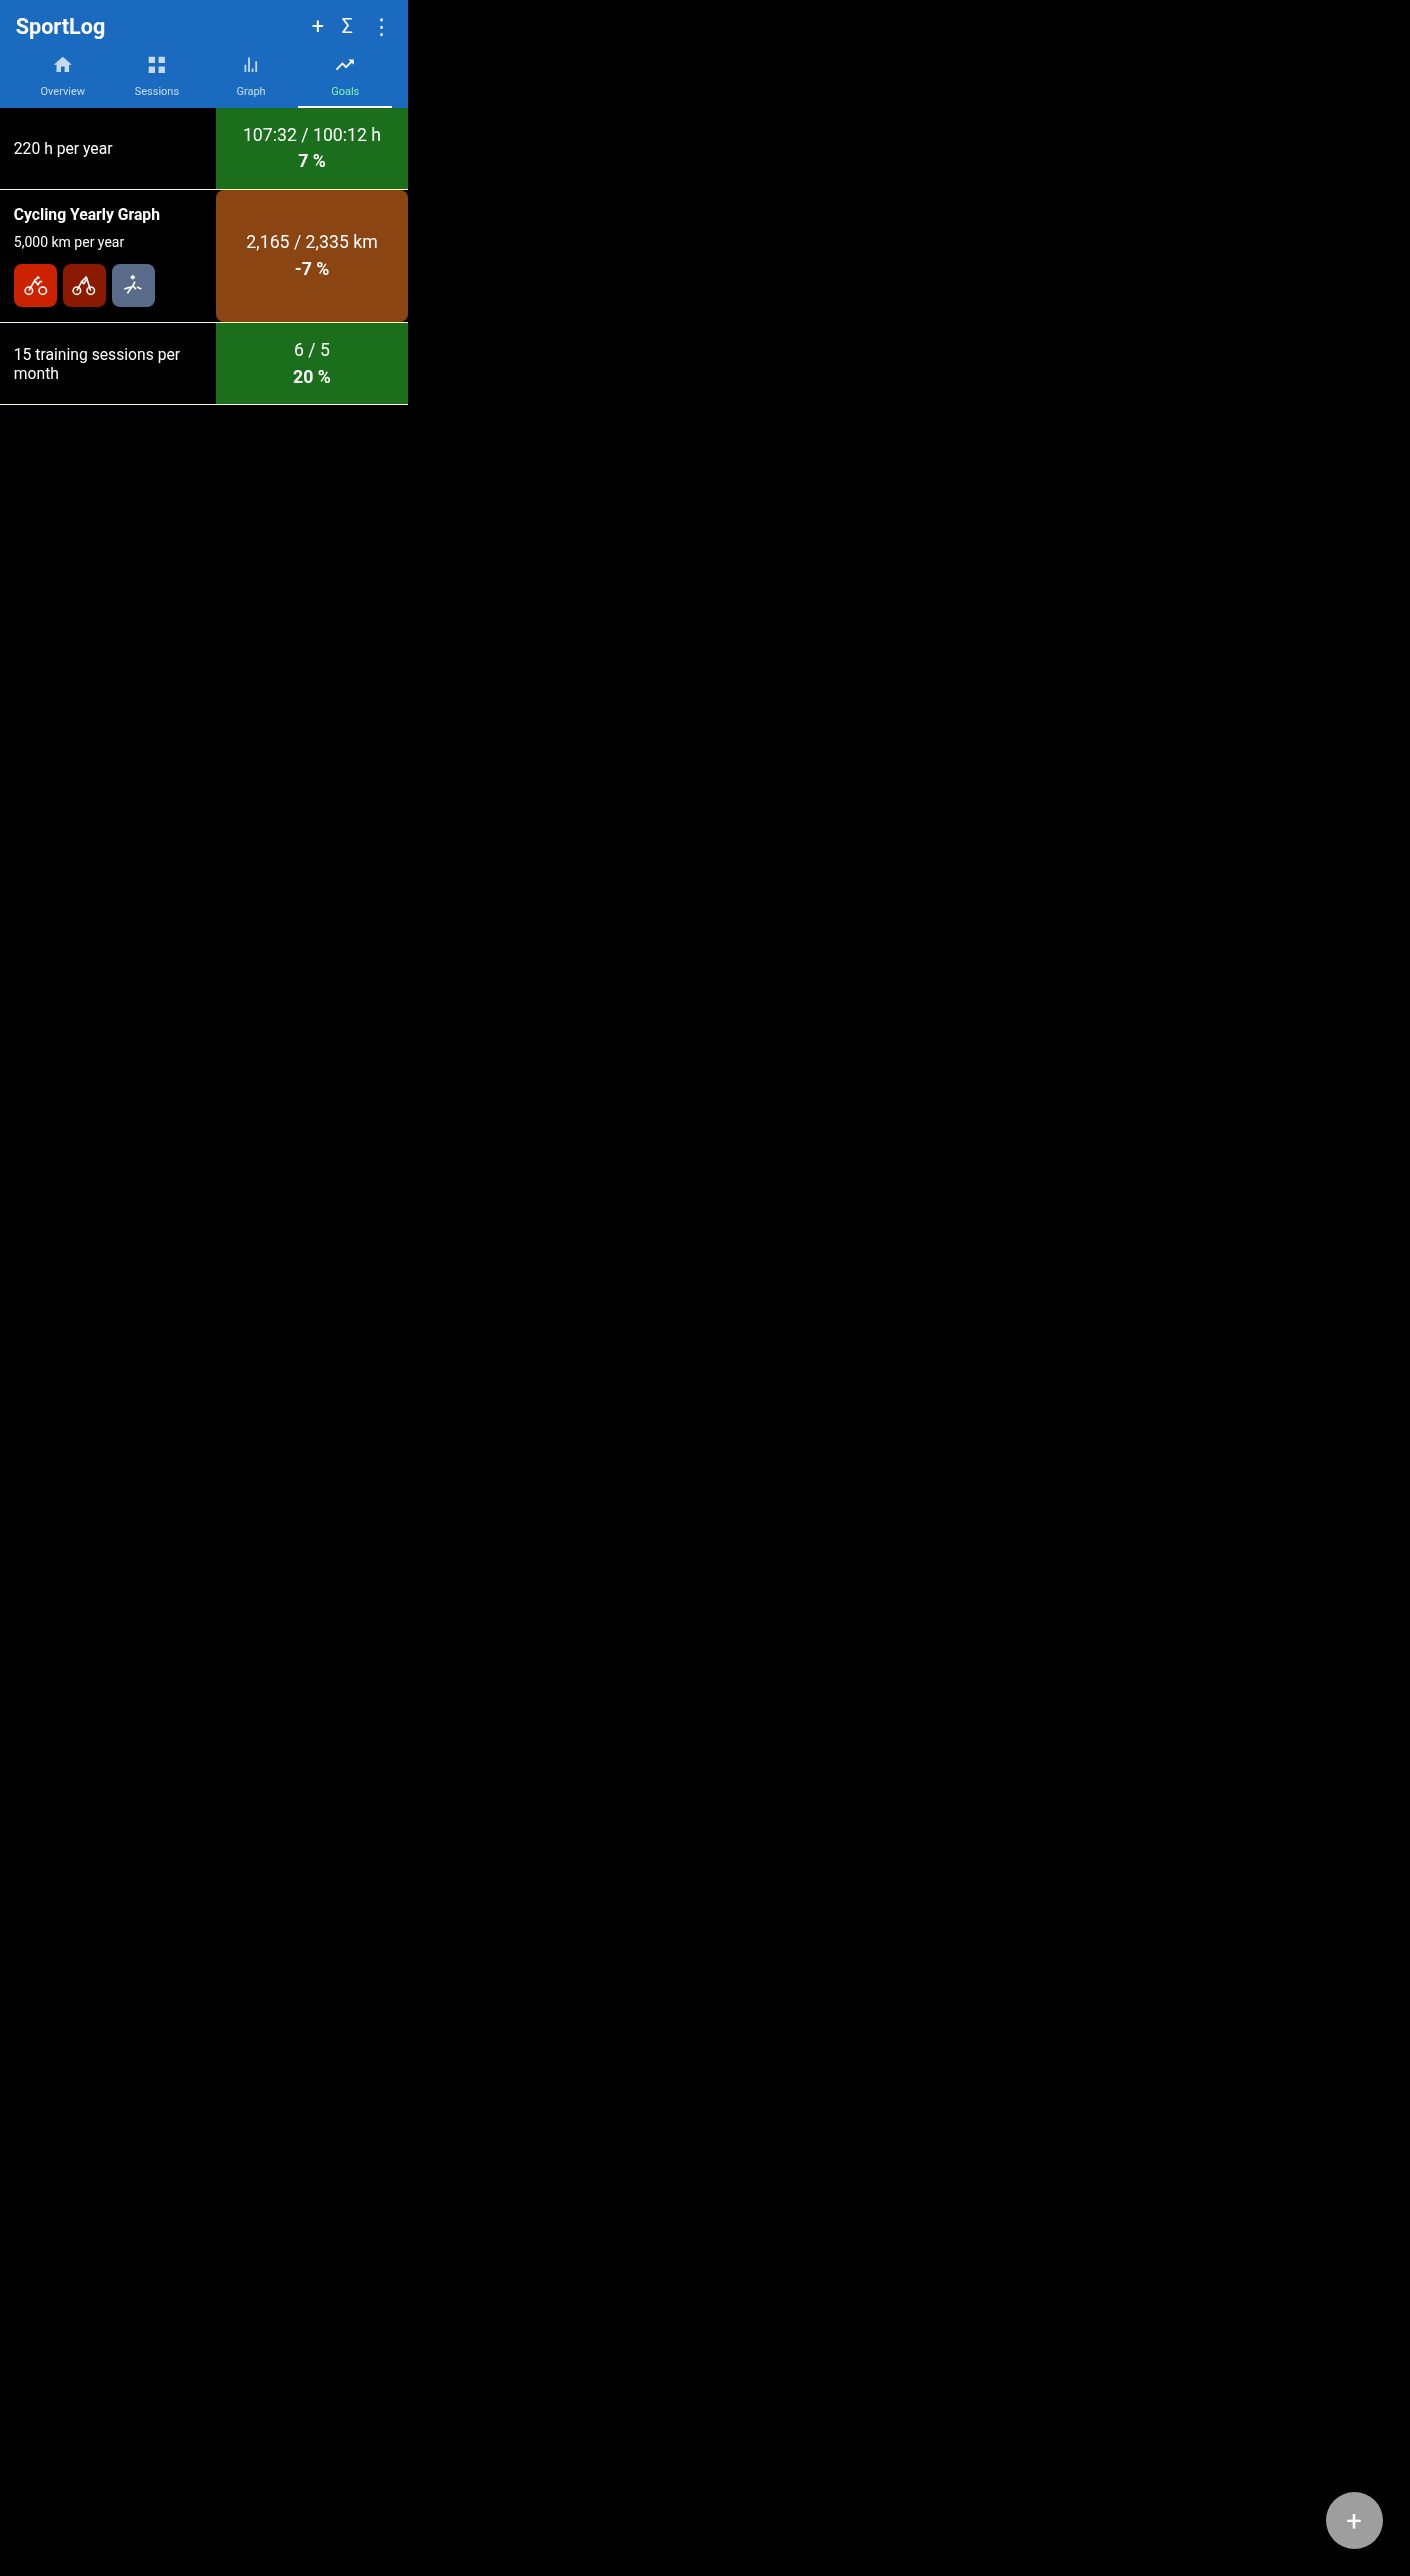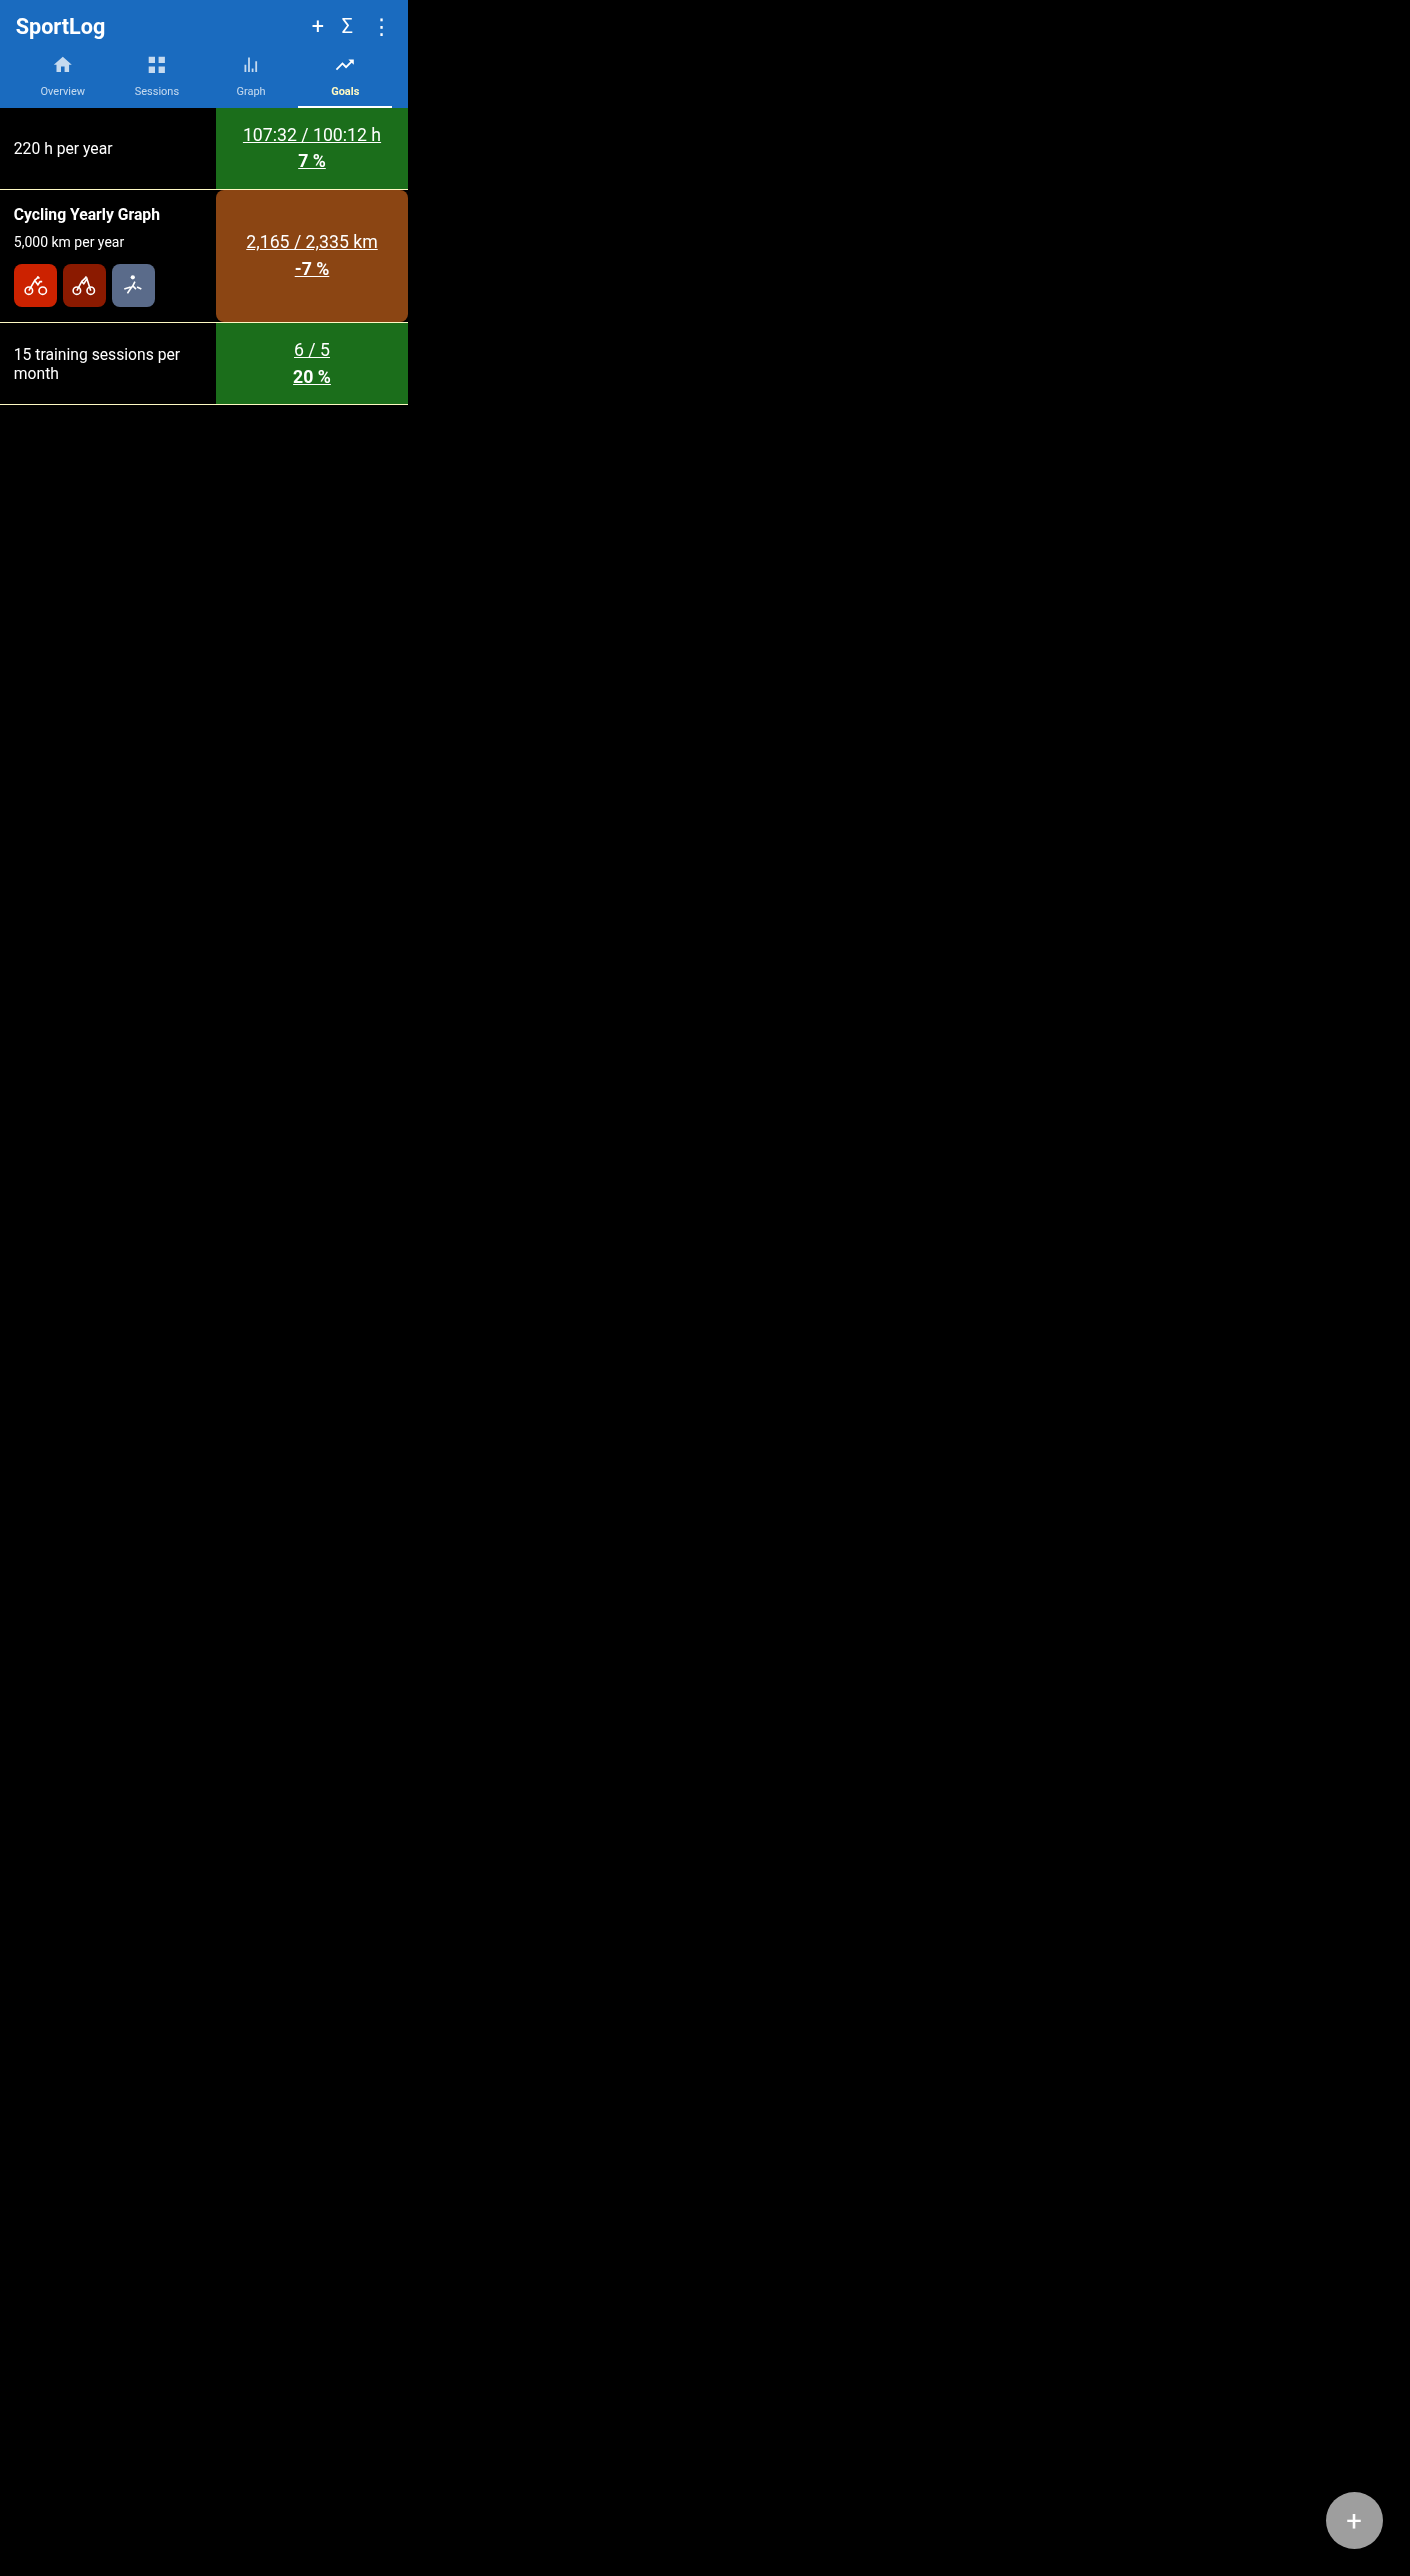--- a/index.html
+++ b/index.html
@@ -58,23 +58,23 @@
       padding: 5.9px 15.7px 7.9px;
       cursor: pointer;
       color: rgba(255,255,255,0.75);
       font-size: 11px;
       gap: 3.9px;
       border-bottom: 2.9px solid transparent;
       flex: 1;
     }
 
     .nav-tab.active {
-      color: #fef9c3;
+      color: #86efac;
       border-bottom: 2.9px solid #fff;
-      font-weight: bold;
+      font-weight: normal;
     }
 
     .nav-tab-icon {
       font-size: 19.7px;
     }
 
     
     .goals-list {
       width: 100%;
     }
@@ -136,21 +136,20 @@
       width: 192px;
       display: flex;
       flex-direction: column;
       align-items: center;
       justify-content: center;
       padding: 13.8px 9.8px;
       color: #fff;
       font-size: 17.7px;
       line-height: 1.5;
       text-align: center;
-      text-decoration: underline;
     }
 
     .goal-right.green-bg { background: #1b6e1b; }
     .goal-right.brown-bg { background: #8b4513; border-radius: 8px; }
     .goal-right.dark-red-bg { background: #7a0000; }
 
     .goal-value {
       font-size: 17.7px;
       color: #fff;
     }

